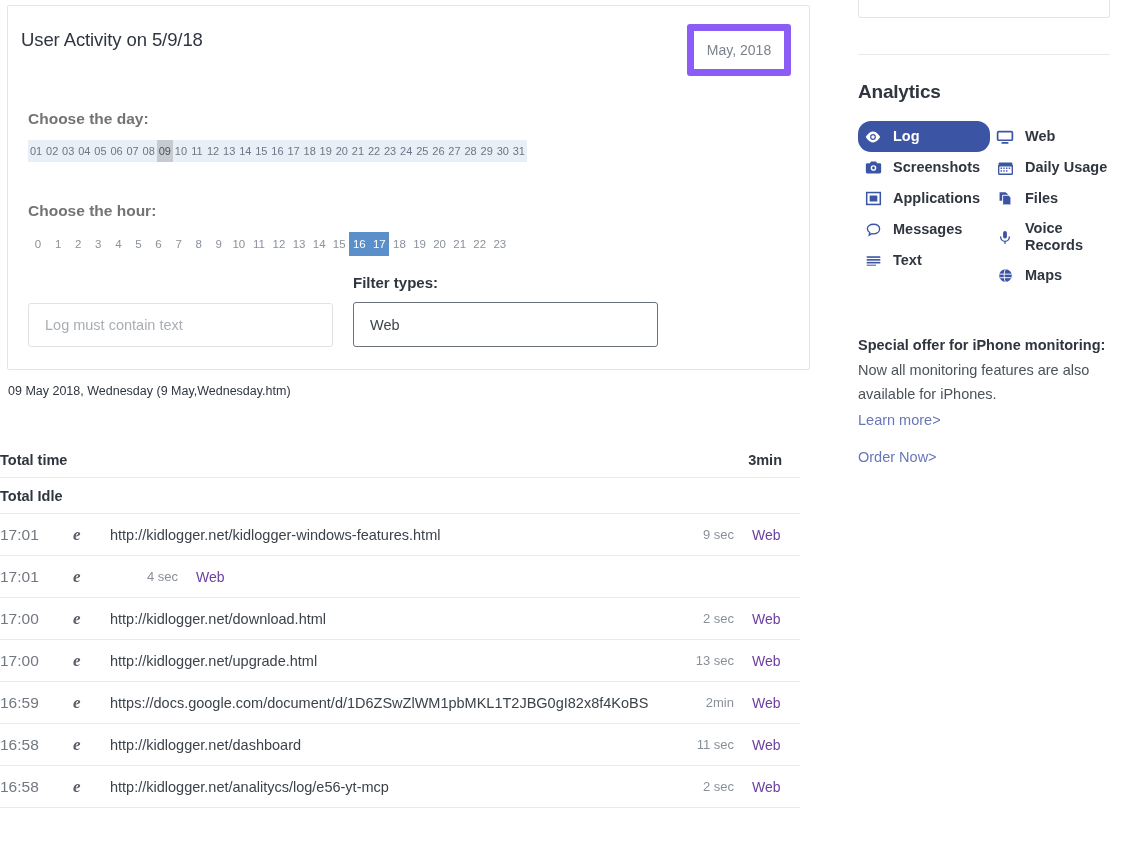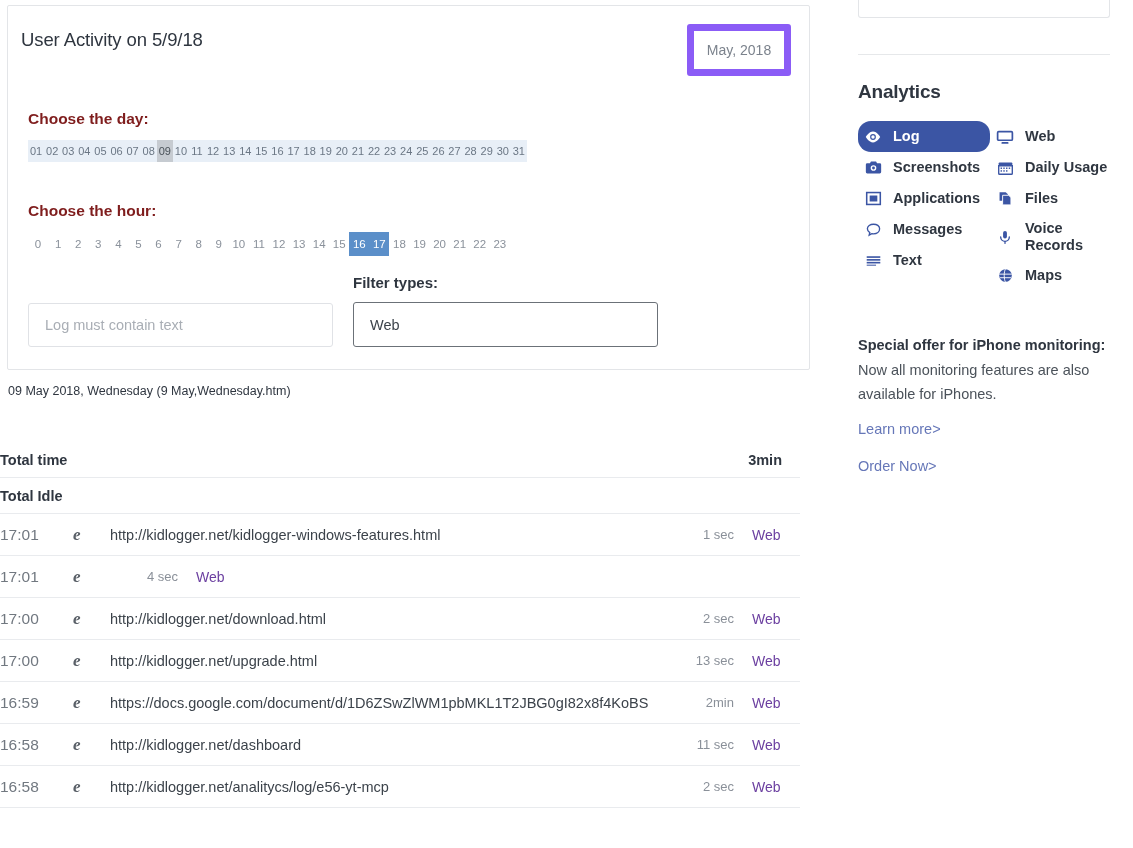--- a/index.html
+++ b/index.html
@@ -34,21 +34,21 @@
   .month-btn {
     min-width: 104px; height: 52px;
     border: 7px solid #8b5cf6; border-radius: 3px;
     background: #fff; color: #7b828c;
     font-size: 14px; font-family: "Liberation Sans", sans-serif;
     display: flex; align-items: center; justify-content: center;
     cursor: pointer; margin-right: -2px;
   }
 
   .section-label {
-    font-size: 15.5px; font-weight: 700; color: #7f1d1d;
+    font-size: 15.5px; font-weight: 700; color: #737373;
     margin: 34px 0 12px 7px;
   }
   .section-label.hour { margin-top: 40px; }
 
   .day-strip {
     display: flex; background: #e8eff7; width: 499px; margin-left: 7px;
     height: 22px; align-items: stretch;
   }
   .day-cell {
     flex: 1 1 0; display: flex; align-items: center; justify-content: center;
@@ -160,21 +160,21 @@
   .nav-item .lbl.wrap { white-space: pre-line; }
 
   .offer { margin-top: 46px; }
   .offer-title { font-size: 14.5px; font-weight: 700; color: #2f3640; }
   .offer-text {
     font-size: 14.5px; color: #4b525a; line-height: 1.65; margin-top: 6px;
     max-width: 246px;
   }
   .offer-link {
     display: block; font-size: 14.5px; color: #6677b8;
-    margin-top: 14px; cursor: pointer;
+    margin-top: 5px; cursor: pointer;
   }
   .offer-link.order { margin-top: 21px; }
 </style>
 </head>
 <body>
 
 <div class="page">
 
   <div class="main">
 
@@ -275,21 +275,21 @@
         <div class="sum-value"></div>
       </div>
 
       <div id="log-rows">
           <div class="trow">
             <div class="t-time">17:01</div>
             <div class="t-icon">
               <span class="ie-glyph">e</span>
             </div>
             <div class="t-url">http://kidlogger.net/kidlogger-windows-features.html</div>
-            <div class="t-dur">1 sec</div>
+            <div class="t-dur">9 sec</div>
             <div class="t-type">Web</div>
           </div>
           <div class="trow">
             <div class="t-time">17:01</div>
             <div class="t-icon">
               <span class="ie-glyph">e</span>
             </div>
             <div class="t-dur">4 sec</div>
             <div class="t-type">Web</div>
           </div>

